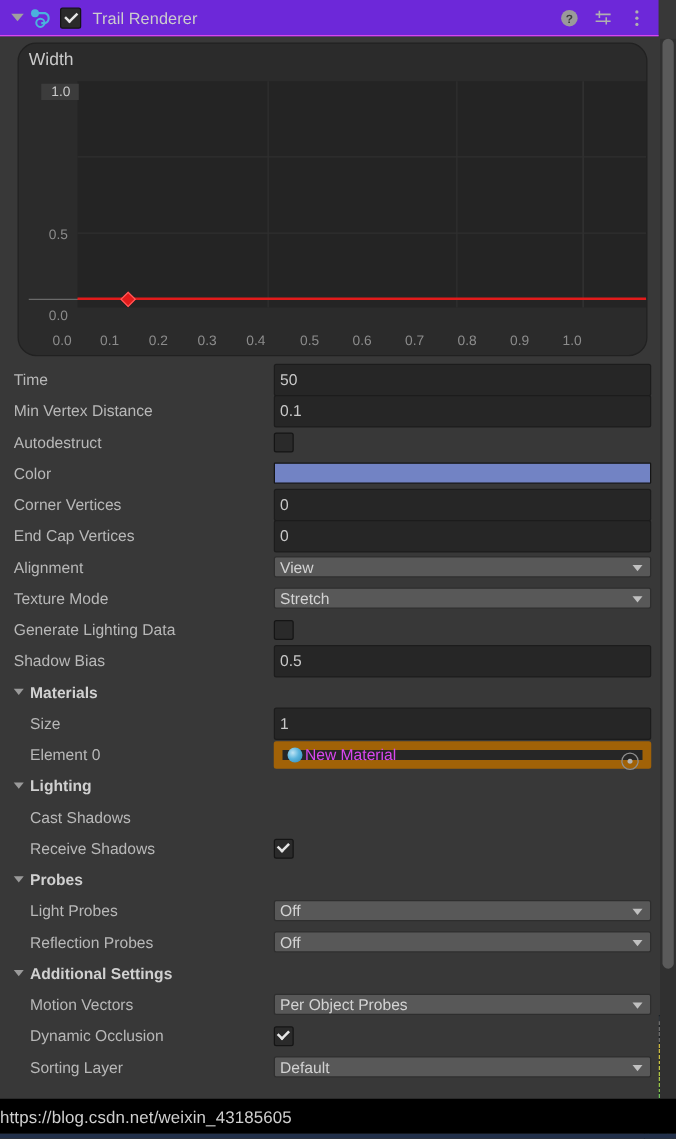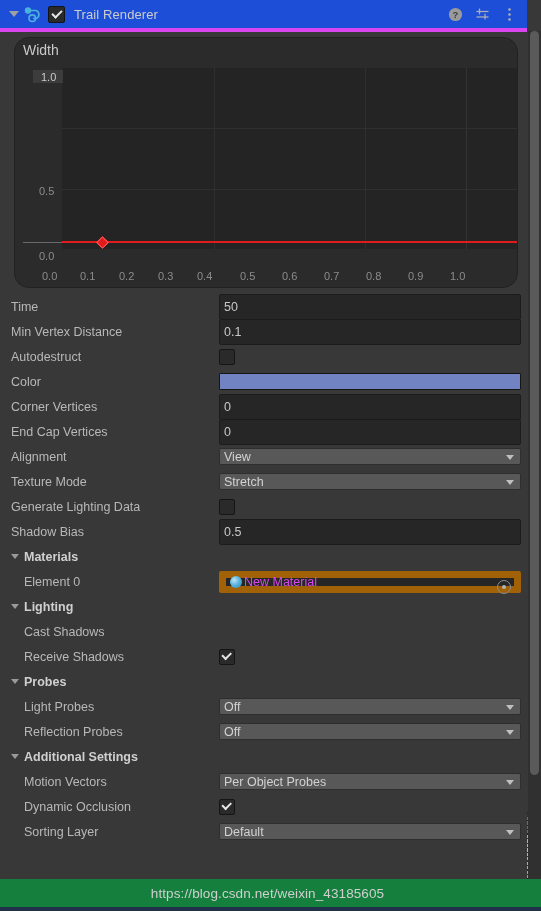--- a/index.html
+++ b/index.html
@@ -36,22 +36,22 @@
   .meter .bars::after{content:"";position:absolute;inset:0;
     background:repeating-linear-gradient(to bottom,
       rgba(0,0,0,0) 0px, rgba(0,0,0,0) 3px,
       rgba(20,24,28,.85) 3px, rgba(20,24,28,.85) 4.5px);}
 
   
   .panel{position:absolute;left:0;top:0;width:527px;height:883px;
     background:#383838;z-index:2;overflow:hidden;}
 
   
-  .comp-header{position:relative;height:28px;background:#1d4ed8;
-    border-bottom:4px solid #d946ef;display:flex;align-items:center;padding:0 6px;}
+  .comp-header{position:relative;height:28px;background:#6d28d9;
+    border-bottom:1px solid #d946ef;display:flex;align-items:center;padding:0 6px;}
   .foldout{width:16px;height:16px;display:flex;align-items:center;justify-content:center;flex:0 0 auto;}
   .foldout .tri{width:0;height:0;border-left:5px solid transparent;border-right:5px solid transparent;
     border-top:6px solid #a0a0a0;}
   .comp-icon{width:20px;height:18px;flex:0 0 auto;margin-left:1px;
     display:flex;align-items:center;justify-content:center;}
   .enable-box{width:15px;height:15px;background:#2a2a2a;border:1px solid #141414;border-radius:2px;
     margin-left:5px;flex:0 0 auto;position:relative;}
   .enable-box::after{content:"";position:absolute;left:3px;top:3px;width:8px;height:4px;
     border-left:2px solid #e6e6e6;border-bottom:2px solid #e6e6e6;transform:rotate(-45deg);}
   .comp-title{margin-left:9px;font-size:13px;color:#cdcdcd;font-weight:400;letter-spacing:.1px;}
@@ -102,22 +102,22 @@
     background:radial-gradient(circle at 35% 35%,#bfe4f5 0%,#5ab4dd 45%,#2f86b5 100%);}
   .objfield .pick{position:absolute;right:3px;top:2px;width:12px;height:12px;border-radius:50%;
     border:1px solid #8e8e8e;display:flex;align-items:center;justify-content:center;}
   .objfield .pick::after{content:"";width:4px;height:4px;border-radius:50%;background:#b4b4b4;}
 
   
   .scroll-track{position:absolute;right:0;top:31px;width:13px;height:852px;background:#303030;z-index:3;}
   .scroll-thumb{position:absolute;left:2px;top:0px;width:9px;height:744px;background:#5a5a5a;border-radius:5px;}
 
   
-  .wm-bar{position:absolute;left:0;bottom:4px;width:541px;height:28px;background:#15803d;z-index:5;
-    display:flex;align-items:center;justify-content:center;padding-right:6px;box-sizing:border-box;}
+  .wm-bar{position:absolute;left:0;bottom:4px;width:541px;height:28px;background:#000000;z-index:5;
+    display:flex;align-items:center;justify-content:flex-start;padding-right:6px;box-sizing:border-box;}
   .wm-text{font-size:13.5px;color:#cfcfcf;letter-spacing:.1px;position:relative;}
   .bottom-strip{position:absolute;left:0;bottom:0;width:541px;height:4px;background:#22304a;z-index:6;}
 </style>
 </head>
 <body>
 
 <div id="root">
 
   <div class="meter">
     <div class="bars"></div>
@@ -261,20 +261,26 @@
           <div class="lbl ind0">Shadow Bias</div>
           <div class="fld">
             <div class="textfield">0.5</div>
           </div>
         </div>
         <div class="row">
           <div class="sect-tri"></div>
           <div class="lbl hdr">Materials</div>
         </div>
         <div class="row">
+          <div class="lbl ind1">Size</div>
+          <div class="fld">
+            <div class="textfield">1</div>
+          </div>
+        </div>
+        <div class="row">
           <div class="lbl ind1">Element 0</div>
           <div class="fld">
             <div class="objfield">
               <div class="mat-ic"></div>
               <span>New Material</span>
               <div class="pick"></div>
             </div>
           </div>
         </div>
         <div class="row">

